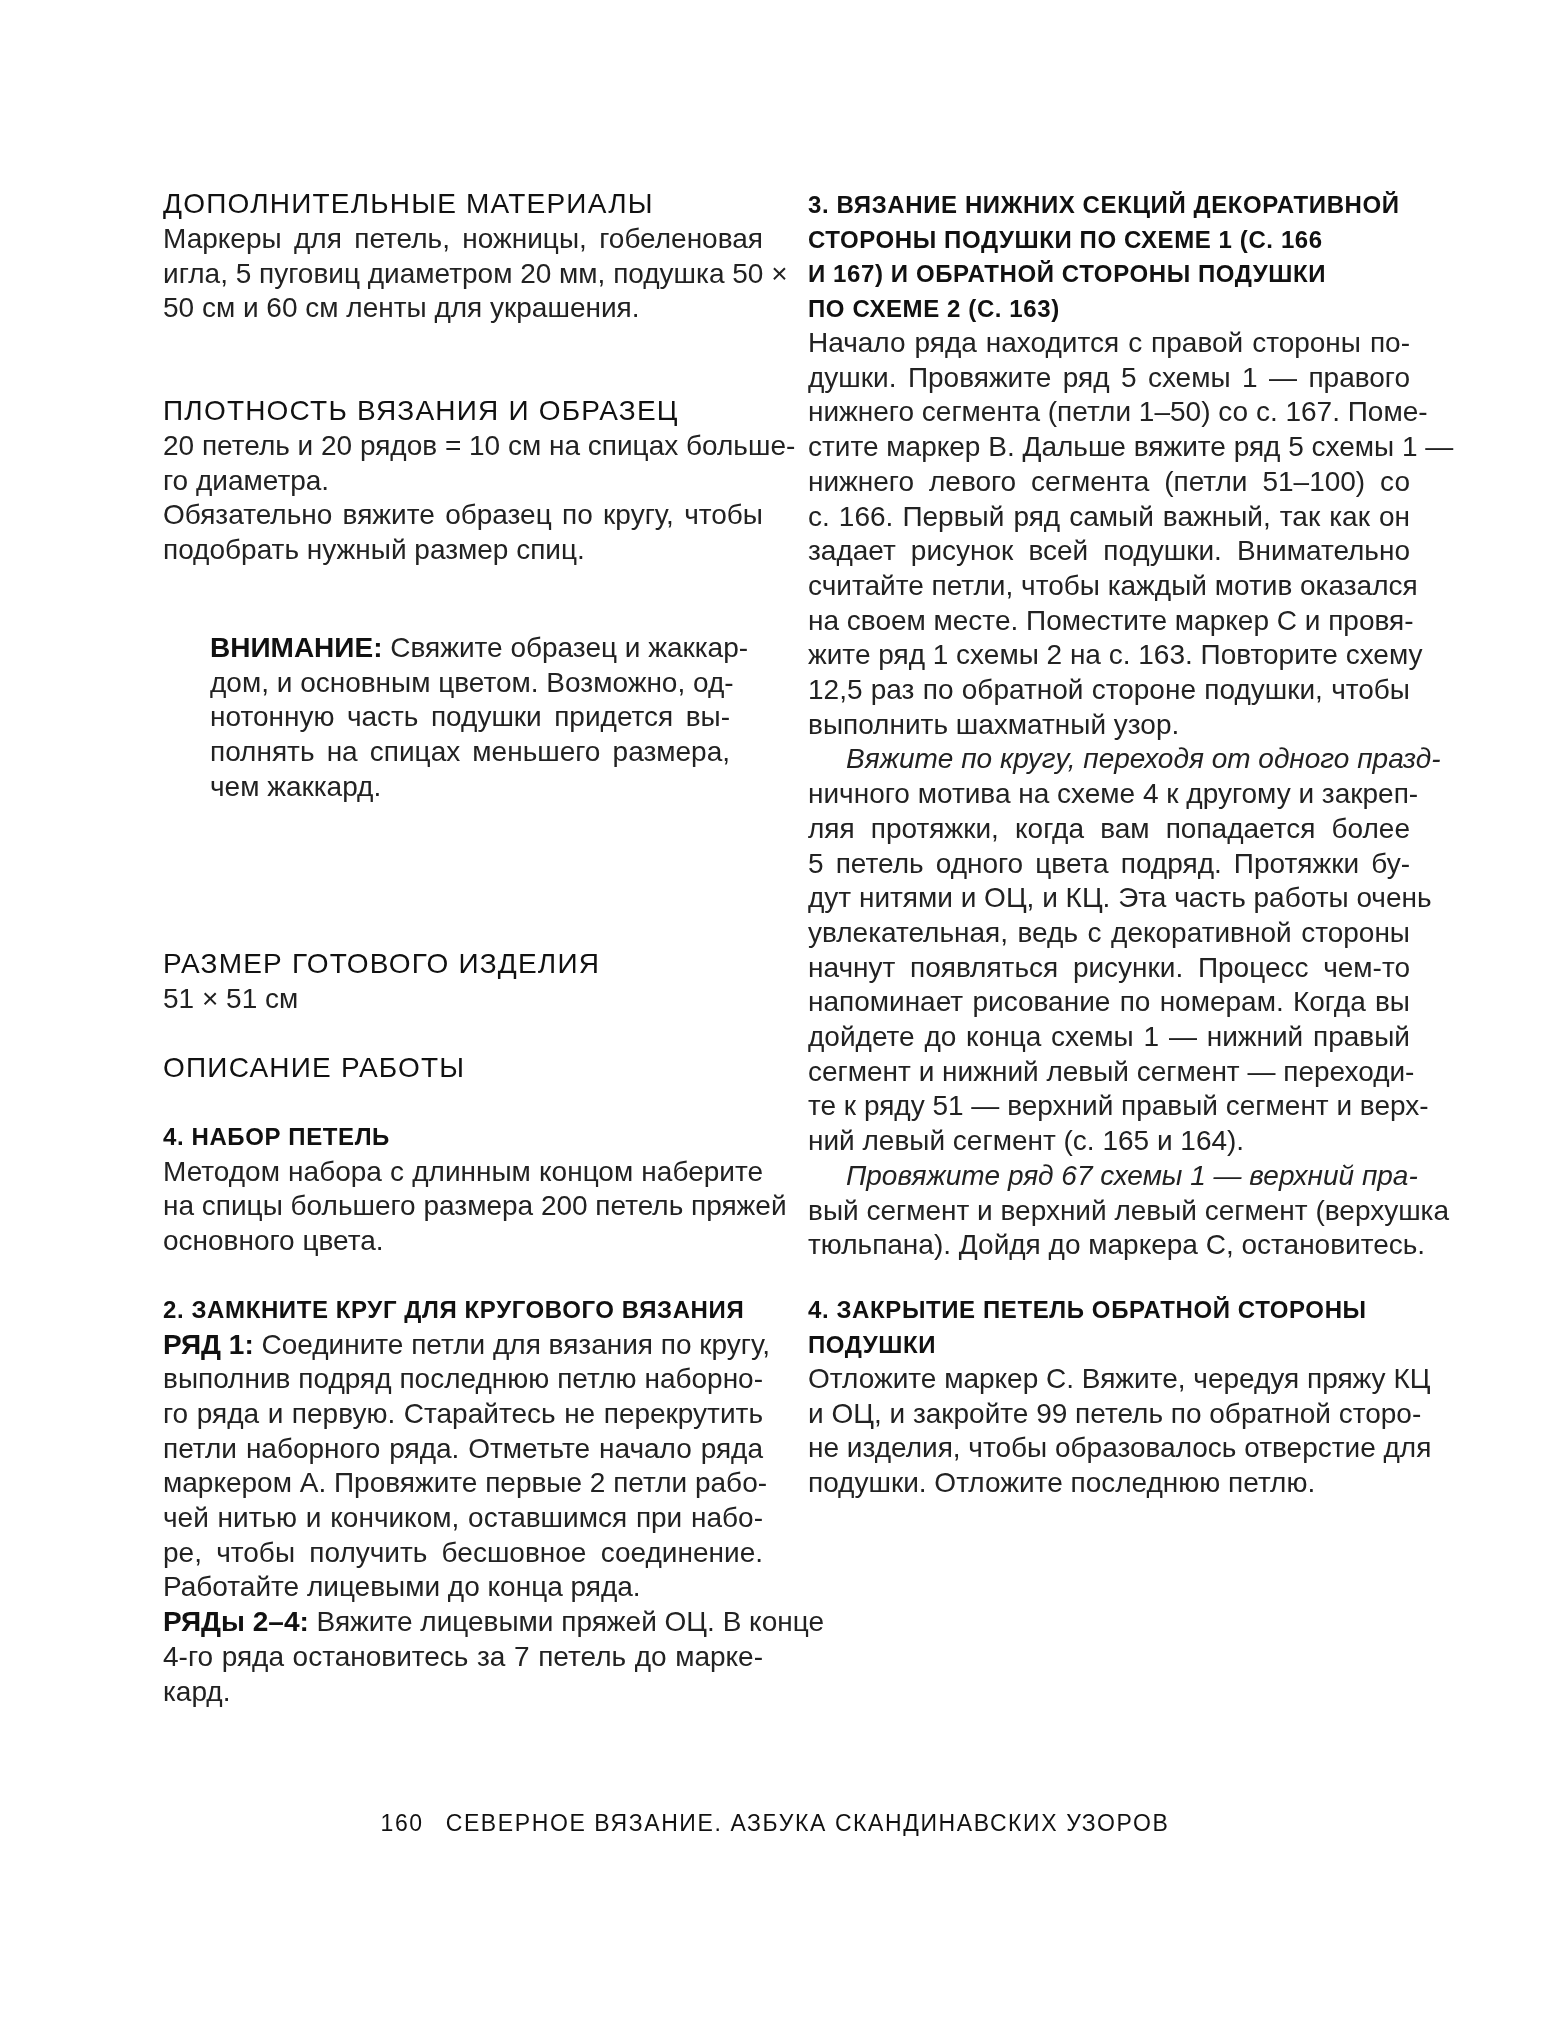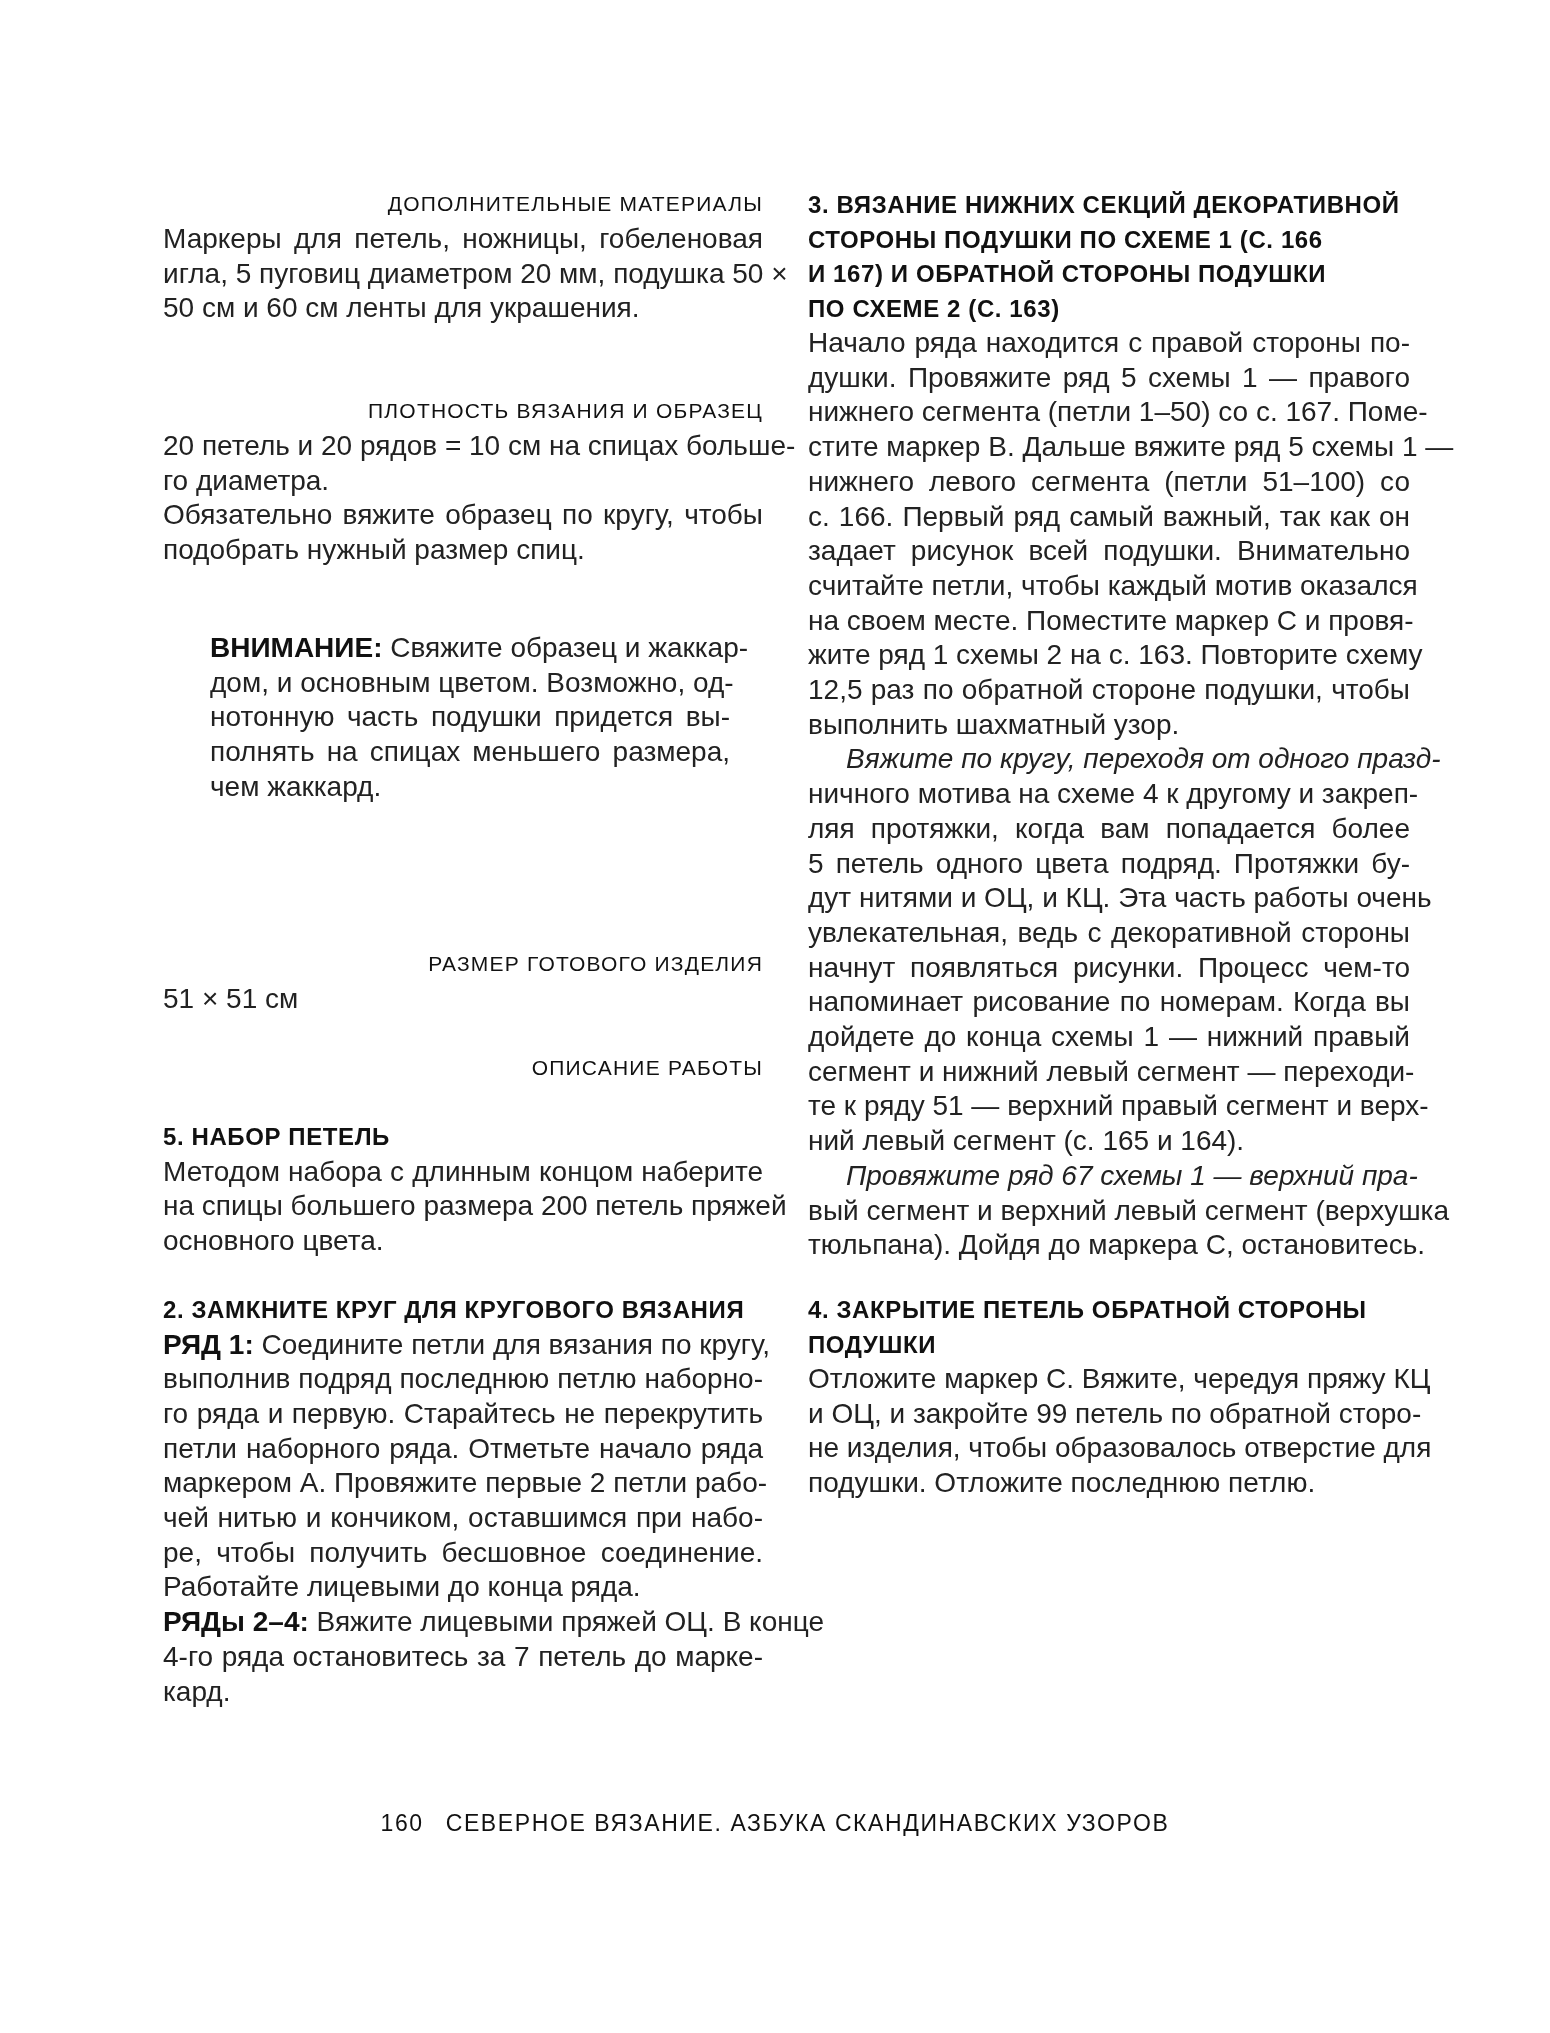--- a/index.html
+++ b/index.html
@@ -18,28 +18,27 @@
     .col {
       position: absolute;
       top: 0;
     }
     .col-left { left: 163px; width: 600px; }
     .col-right { left: 808px; width: 602px; }
 
     .block { position: absolute; left: 0; width: 100%; }
 
     .h-light {
-      font-size: 21px;
+      font-size: 28px;
       line-height: 36px;
       letter-spacing: 1.2px;
       font-weight: normal;
       color: #111;
       margin: 0;
       white-space: nowrap;
-      text-align: right;
     }
     .h-bold {
       font-size: 24px;
       line-height: 34.5px;
       font-weight: bold;
       letter-spacing: 0.6px;
       color: #111;
       margin: 0;
       white-space: nowrap;
     }
@@ -102,21 +101,21 @@
   <div class="block" style="top:910px;margin-top:36px;">
     <h2 class="h-light">РАЗМЕР ГОТОВОГО ИЗДЕЛИЯ</h2>
     <span class="line last">51 × 51 см</span>
   </div>
 
   <div class="block" style="top:1050px;">
     <h2 class="h-light">ОПИСАНИЕ РАБОТЫ</h2>
   </div>
 
   <div class="block" style="top:1120px;">
-    <h3 class="h-bold">5. НАБОР ПЕТЕЛЬ</h3>
+    <h3 class="h-bold">4. НАБОР ПЕТЕЛЬ</h3>
     <span class="line">Методом набора с длинным концом наберите</span>
     <span class="line">на спицы большего размера 200 петель пряжей</span>
     <span class="line last">основного цвета.</span>
   </div>
 
   <div class="block" style="top:1293px;">
     <h3 class="h-bold">2. ЗАМКНИТЕ КРУГ ДЛЯ КРУГОВОГО ВЯЗАНИЯ</h3>
     <span class="line"><span class="runin">РЯД 1:</span><span> Соедините петли для вязания по кругу,</span></span>
     <span class="line">выполнив подряд последнюю петлю наборно-</span>
     <span class="line">го ряда и первую. Старайтесь не перекрутить</span>

